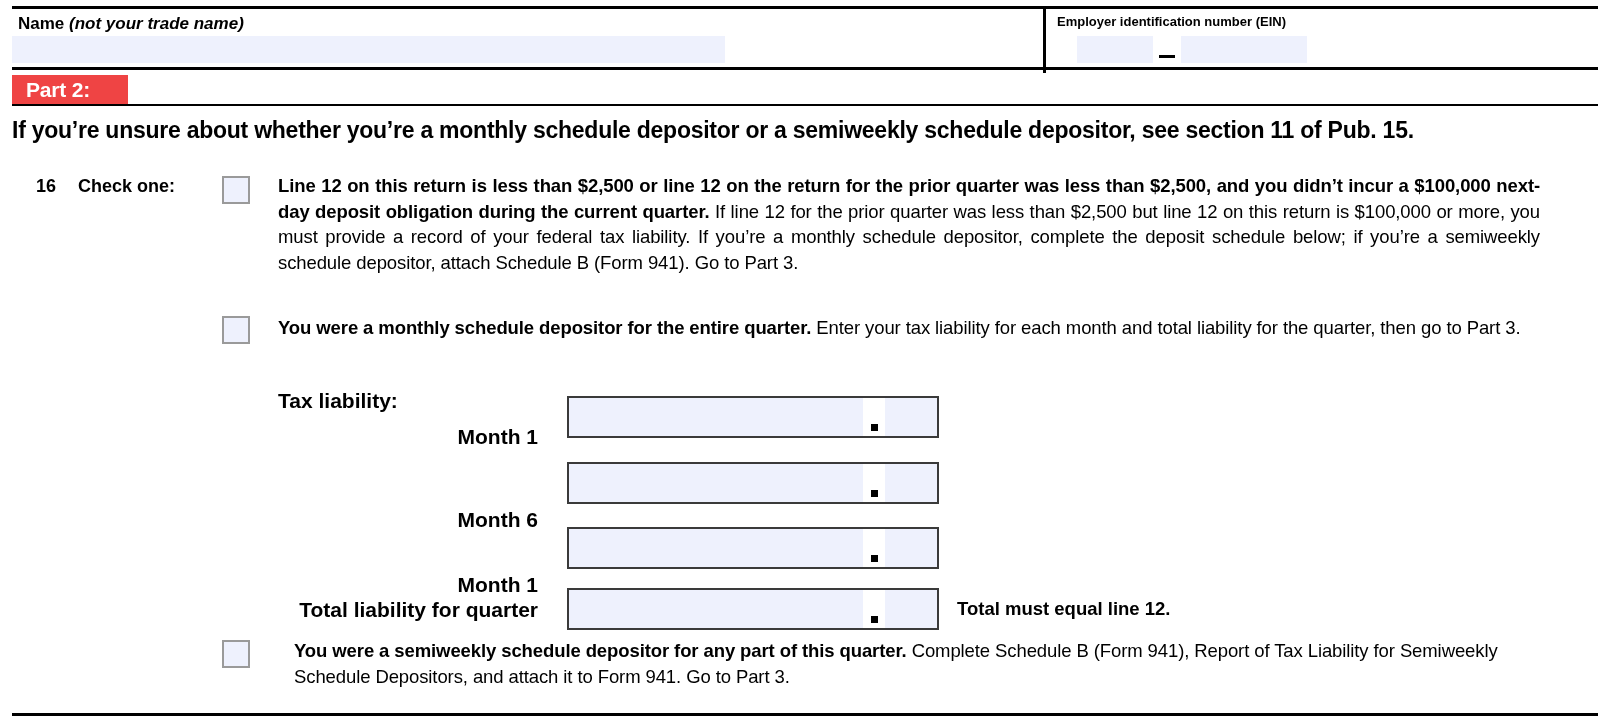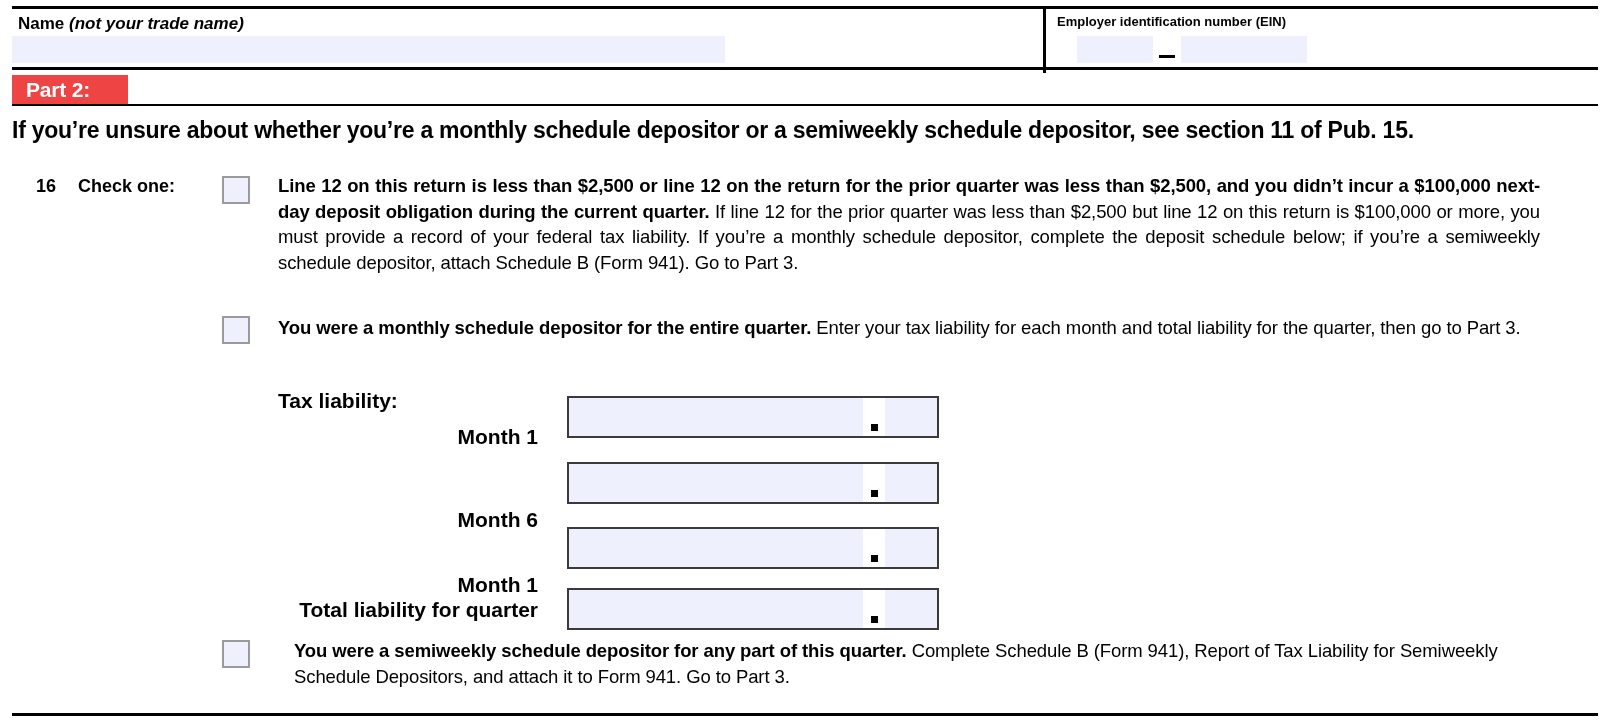--- a/index.html
+++ b/index.html
@@ -333,20 +333,21 @@
   </div>
 
   <div class="row-label" style="left:258px; top:598px; width:280px;">Total liability for quarter</div>
   <div class="money" style="left:567px; top:588px;">
     <div class="dollars"></div>
     <div class="gap">
         <span class="dot"></span>
       </div>
     <div class="cents"></div>
   </div>
+  <div class="total-note" style="left:957px; top:598px;">Total must equal line 12.</div>
 
   <div class="cbox cbox-c"></div>
   <div class="opt-text opt-c opt-last">
     <b>You were a semiweekly schedule depositor for any part of this quarter.</b><span> Complete Schedule B (Form 941), Report of Tax Liability for Semiweekly Schedule Depositors, and attach it to Form 941. Go to Part 3.</span>
   </div>
 
   <div class="bottom-rule"></div>
 </div>
 
 </body></html>

